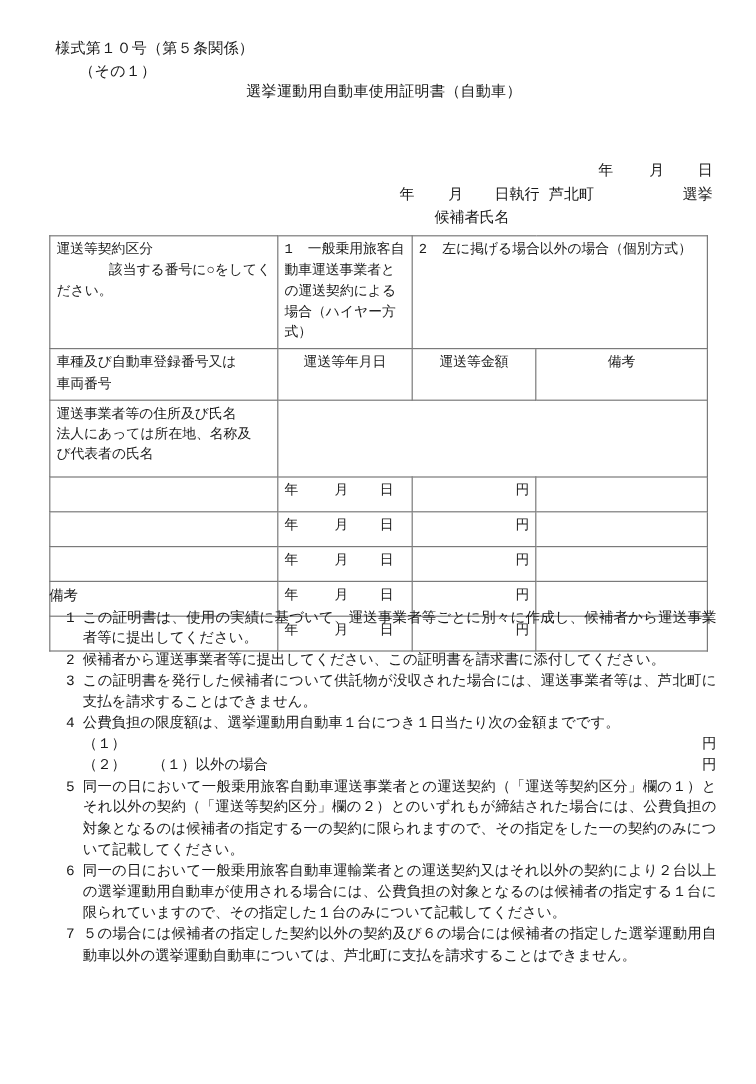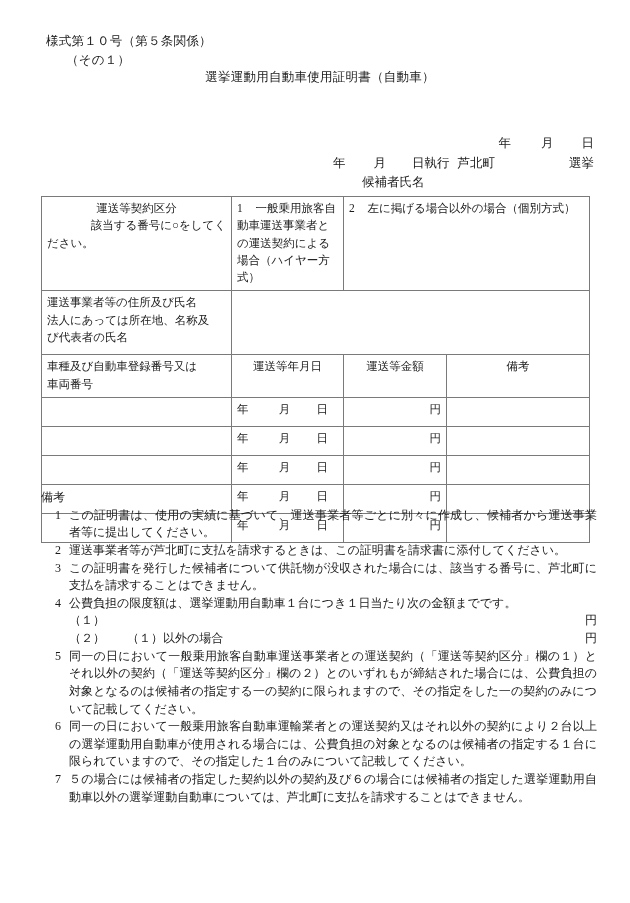--- a/index.html
+++ b/index.html
@@ -14,20 +14,21 @@
     font-family: "Liberation Serif", "DejaVu Serif", serif;
     color: #1a1a1a;
     font-size: 11.5px;
     line-height: 1.55;
     -webkit-font-smoothing: antialiased;
   }
   .page {
     position: absolute;
     inset: 0;
     padding: 0;
+    font-family: Liberation Mono, monospace;
   }
 
   
   .form-code {
     position: absolute;
     left: 46px;
     top: 32px;
     font-size: 12.5px;
     letter-spacing: 0.02em;
     white-space: nowrap;
@@ -106,21 +107,20 @@
     border: 1px solid #7a7a7a;
     vertical-align: top;
     padding: 3px 5px 4px 5px;
     line-height: 1.5;
   }
   .cell-heading-block {
     text-align: left;
   }
   .cell-heading-block .l1 {
     display: block;
-    text-align: center;
   }
   .cell-heading-block .l2 {
     display: block;
     text-indent: 1em;
     text-align: right;
   }
   .cell-heading-block .l3 {
     display: block;
   }
   .opt-cell .opt-gap { display: inline-block; width: 1.1em; }
@@ -229,37 +229,37 @@
         </td>
         <td class="opt-cell" colspan="1">
           <span>1</span><span class="opt-gap"></span><span>一般乗用旅客自動車運送事業者との運送契約による場合（ハイヤー方式）</span>
         </td>
         <td class="opt-cell" colspan="2">
           <span>2</span><span class="opt-gap"></span><span>左に掲げる場合以外の場合（個別方式）</span>
         </td>
       </tr>
 
       <tr>
+        <td class="cell-heading-block" style="height:34px;vertical-align:middle">
+          <span class="l3">車種及び自動車登録番号又は</span>
+          <span class="l3">車両番号</span>
+        </td>
+        <td class="colhead">運送等年月日</td>
+        <td class="colhead">運送等金額</td>
+        <td class="colhead">備考</td>
+      </tr>
+
+      <tr>
         <td class="cell-heading-block addr-cell">
           <span class="l3">運送事業者等の住所及び氏名</span>
           <span class="l3">法人にあっては所在地、名称及</span>
           <span class="l3">び代表者の氏名</span>
         </td>
         <td class="blank-cell" colspan="3"></td>
       </tr>
-
-      <tr>
-        <td class="cell-heading-block" style="height:34px;vertical-align:middle">
-          <span class="l3">車種及び自動車登録番号又は</span>
-          <span class="l3">車両番号</span>
-        </td>
-        <td class="colhead">運送等年月日</td>
-        <td class="colhead">運送等金額</td>
-        <td class="colhead">備考</td>
-      </tr>
     </tbody>
     <tbody id="data-rows">
         <tr class="data-row">
           <td></td>
           <td class="row-date"><span>年</span><span class="g1"></span><span>月</span><span class="g2"></span><span>日</span></td>
           <td class="row-yen"><span>円</span></td>
           <td></td>
         </tr>
         <tr class="data-row">
           <td></td>
@@ -293,27 +293,27 @@
     <div id="notes-list">
         <div>
           <div class="note">
             <div class="note-num">1</div>
             <div class="note-body">この証明書は、使用の実績に基づいて、運送事業者等ごとに別々に作成し、候補者から運送事業者等に提出してください。</div>
           </div>
         </div>
         <div>
           <div class="note">
             <div class="note-num">2</div>
-            <div class="note-body">運送事業者等が芦北町に支払を請求するときは、この証明書を請求書に添付してください。</div>
+            <div class="note-body">候補者から運送事業者等に提出してください、この証明書を請求書に添付してください。</div>
           </div>
         </div>
         <div>
           <div class="note">
             <div class="note-num">3</div>
-            <div class="note-body">この証明書を発行した候補者について供託物が没収された場合には、該当する番号に、芦北町に支払を請求することはできません。</div>
+            <div class="note-body">この証明書を発行した候補者について供託物が没収された場合には、運送事業者等は、芦北町に支払を請求することはできません。</div>
           </div>
         </div>
         <div>
           <div class="note">
             <div class="note-num">4</div>
             <div class="note-body">公費負担の限度額は、選挙運動用自動車１台につき１日当たり次の金額までです。</div>
           </div>
           <div class="subnote">
             <div class="subnote-label">（１）</div>
             <div class="subnote-text"><span class="subnote-unit">円</span></div>

